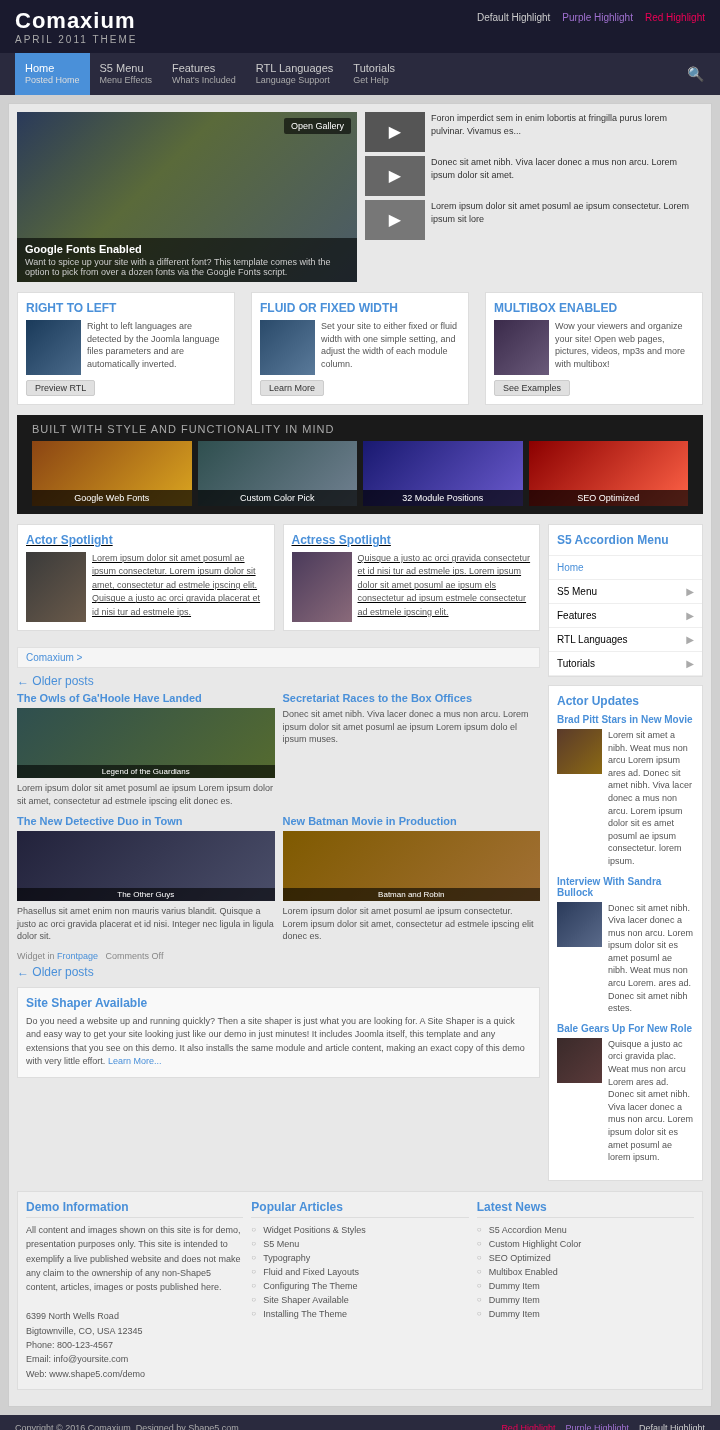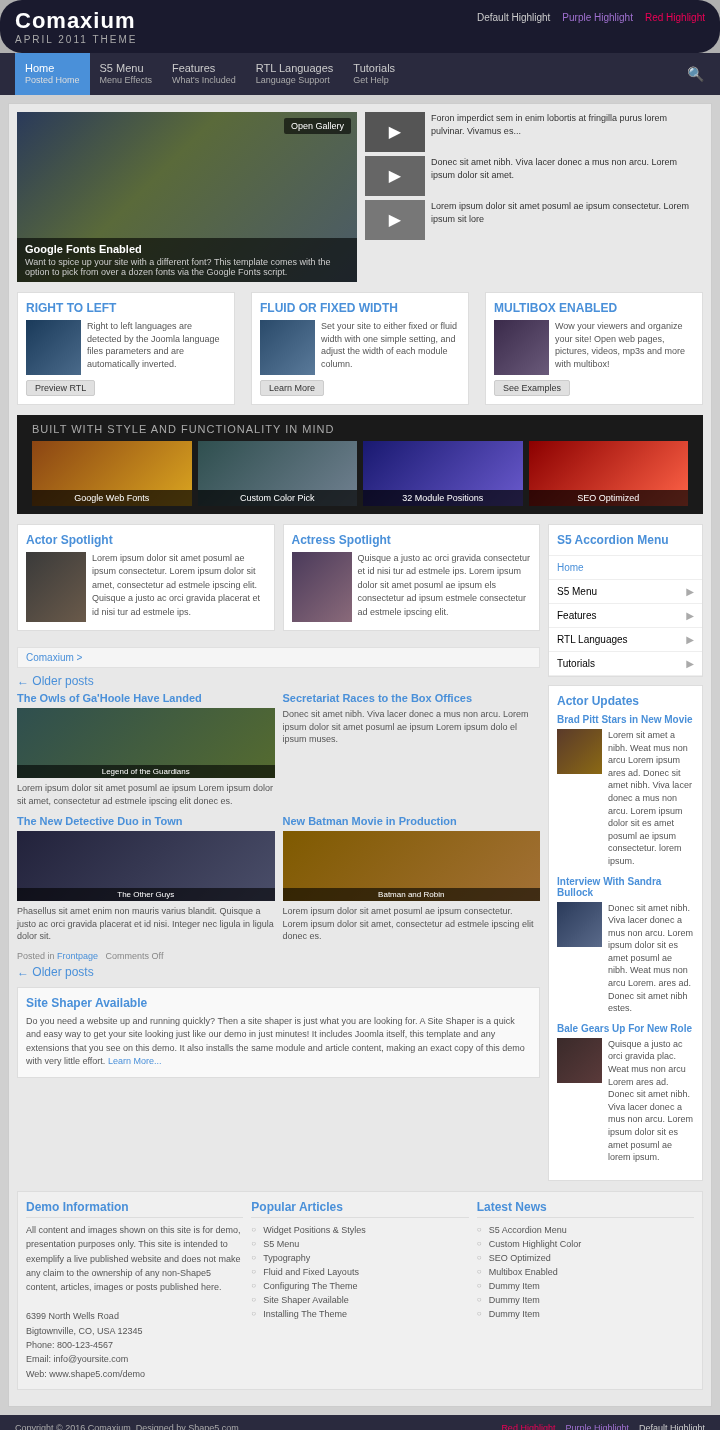--- a/index.html
+++ b/index.html
@@ -1,20 +1,20 @@
 <!DOCTYPE html>
 <html><head>
   <meta charset="utf-8">
   <style>
     * { box-sizing: border-box; margin: 0; padding: 0; }
     body { font-family: Arial, sans-serif; font-size: 11px; background: #b0b0b0; width: 720px; }
     a { color: #4a90d9; text-decoration: none; }
 
     
-    #header { background: #1a1a2e; padding: 8px 15px; display: flex; justify-content: space-between; align-items: flex-start; border-radius: 22px; }
+    #header { background: #1a1a2e; padding: 8px 15px; display: flex; justify-content: space-between; align-items: flex-start; }
     #logo-area { }
     #logo-title { color: #fff; font-size: 22px; font-weight: bold; letter-spacing: 1px; }
     #logo-sub { color: #aaa; font-size: 10px; letter-spacing: 2px; }
     #header-links { display: flex; gap: 12px; margin-top: 4px; font-size: 10px; }
     #header-links a { color: #ccc; }
     #header-links a.red { color: #e05; }
     #header-links a.purple { color: #a070d0; }
 
     
     #nav { background: #2a2a3e; padding: 0 15px; display: flex; align-items: center; }
@@ -257,21 +257,21 @@
       <div class="showcase-item">
         <div class="showcase-img img4"></div>
         <div class="showcase-label">SEO Optimized</div>
       </div>
     </div>
   </div>
 
   <div id="two-col">
     <div id="left-col">
 
-      <div style="display:flex;gap:8px;margin-bottom:8px;">
+      <div style="display:flex;gap:8px;margin-bottom:8px;text-decoration:underline;">
         <div class="spotlight-box" style="flex:1;">
           <div class="spotlight-title">Actor Spotlight</div>
           <div class="spotlight-content">
             <div class="spotlight-img spot1"></div>
             <div class="spotlight-text">Lorem ipsum dolor sit amet posuml ae ipsum consectetur. Lorem ipsum dolor sit amet, consectetur ad estmele ipscing elit. Quisque a justo ac orci gravida placerat et id nisi tur ad estmele ips.</div>
           </div>
         </div>
         <div class="spotlight-box" style="flex:1;">
           <div class="spotlight-title">Actress Spotlight</div>
           <div class="spotlight-content">
@@ -313,21 +313,21 @@
           <div class="blog-post">
             <div class="blog-post-title">New Batman Movie in Production</div>
             <div class="blog-post-img blog-img4">
               <div class="blog-post-caption">Batman and Robin</div>
             </div>
             <div class="blog-post-text">Lorem ipsum dolor sit amet posuml ae ipsum consectetur. Lorem ipsum dolor sit amet, consectetur ad estmele ipscing elit donec es.</div>
           </div>
         </div>
 
         <div class="blog-meta">
-          <span>Posted in</span>
+          <span>Widget in</span>
           <a>Frontpage</a>
           &nbsp;&nbsp;<span>Comments Off</span>
         </div>
         <div class="older-posts" style="margin-top:4px;">← Older posts</div>
       </div>
 
       <div id="site-shaper">
         <div id="site-shaper-title">Site Shaper Available</div>
         <div id="site-shaper-text">
           <span>Do you need a website up and running quickly? Then a site shaper is just what you are looking for. A Site Shaper is a quick and easy way to get your site looking just like our demo in just minutes! It includes Joomla itself, this template and any extensions that you see on this demo. It also installs the same module and article content, making an exact copy of this demo with very little effort.</span>

